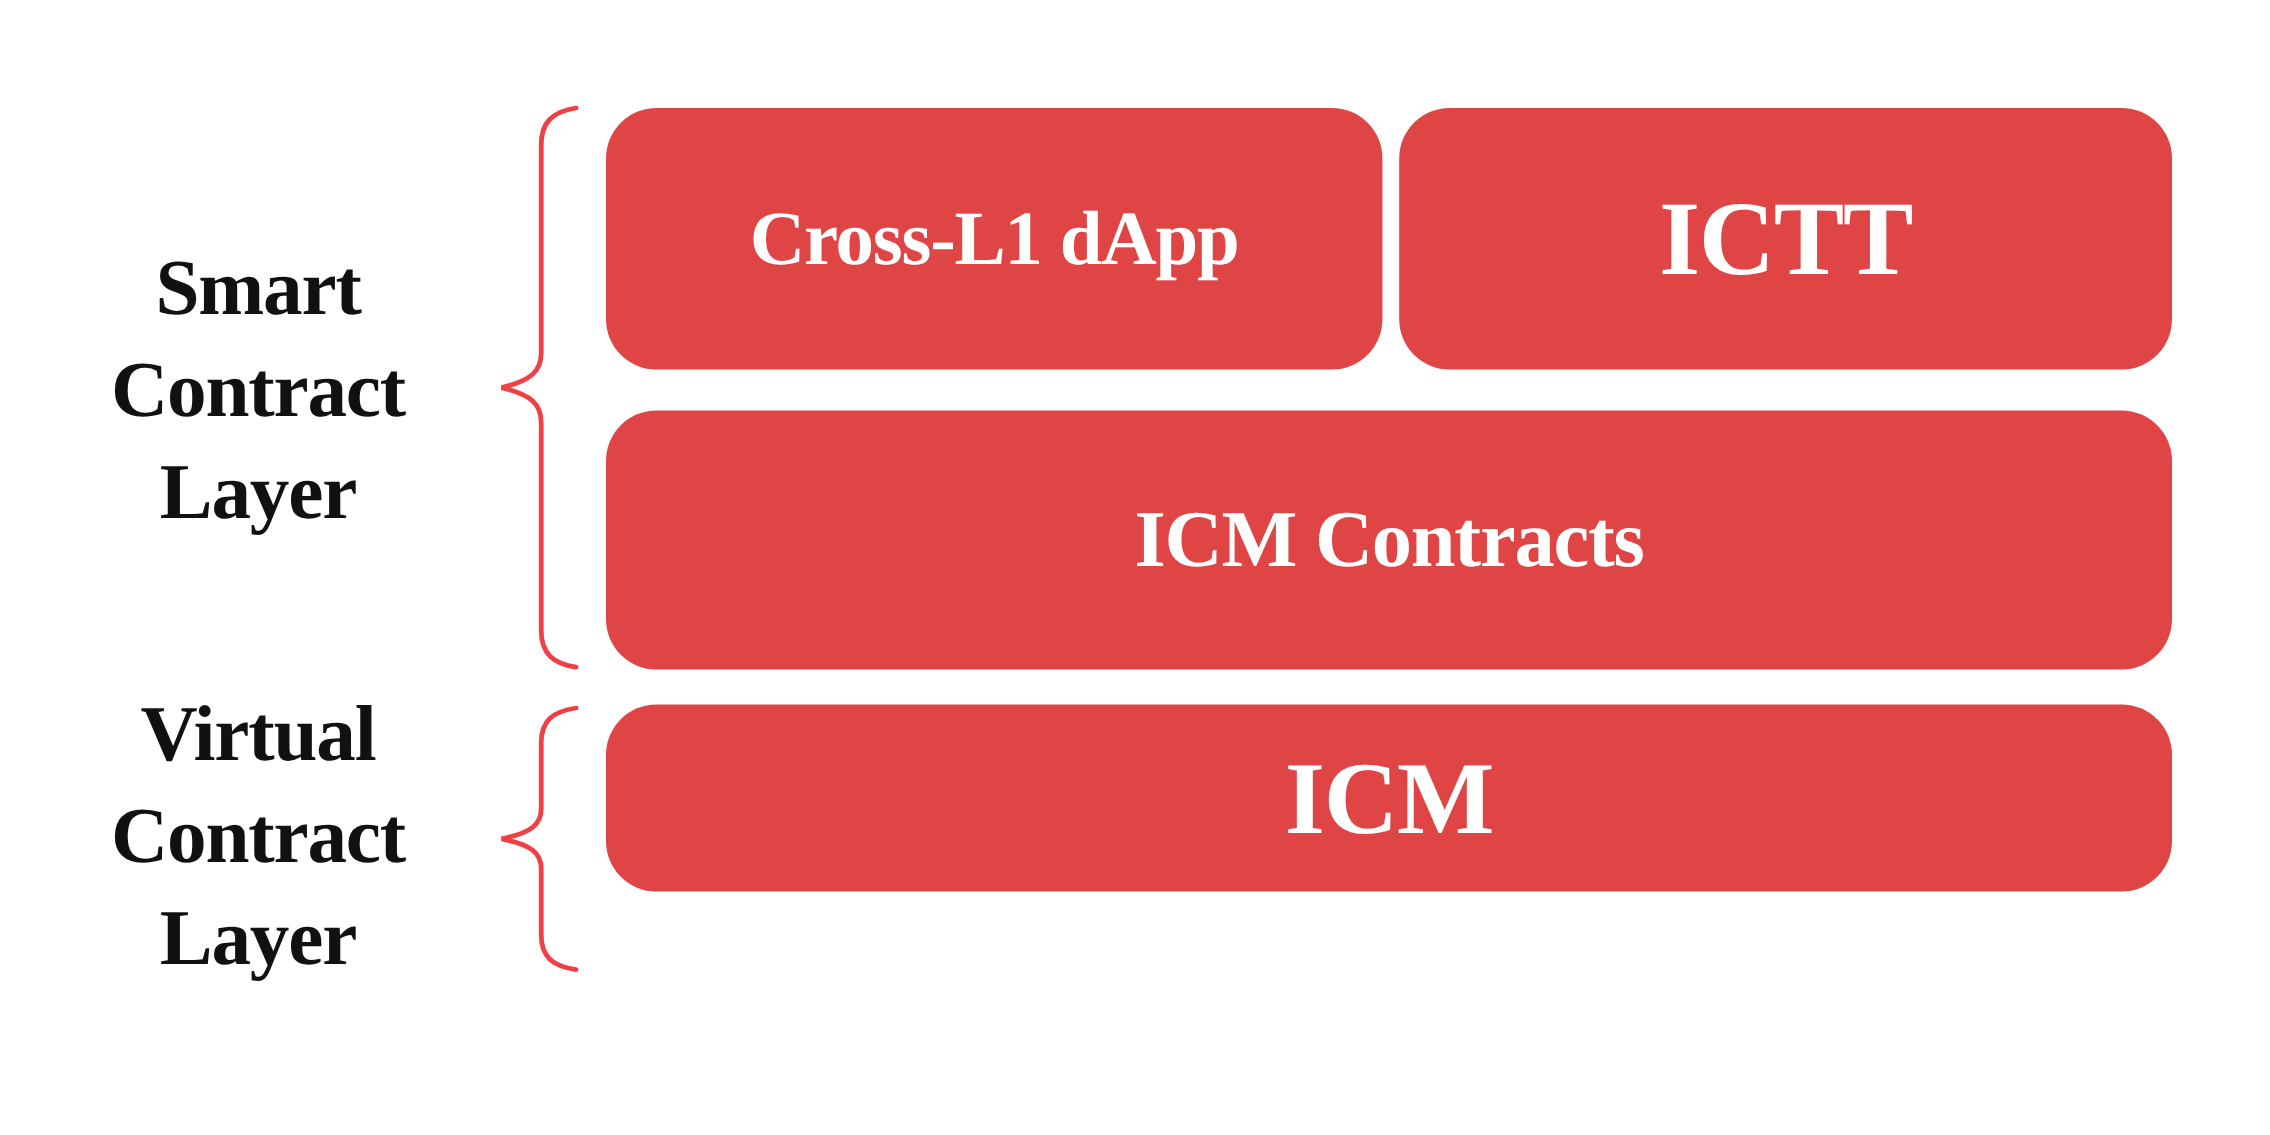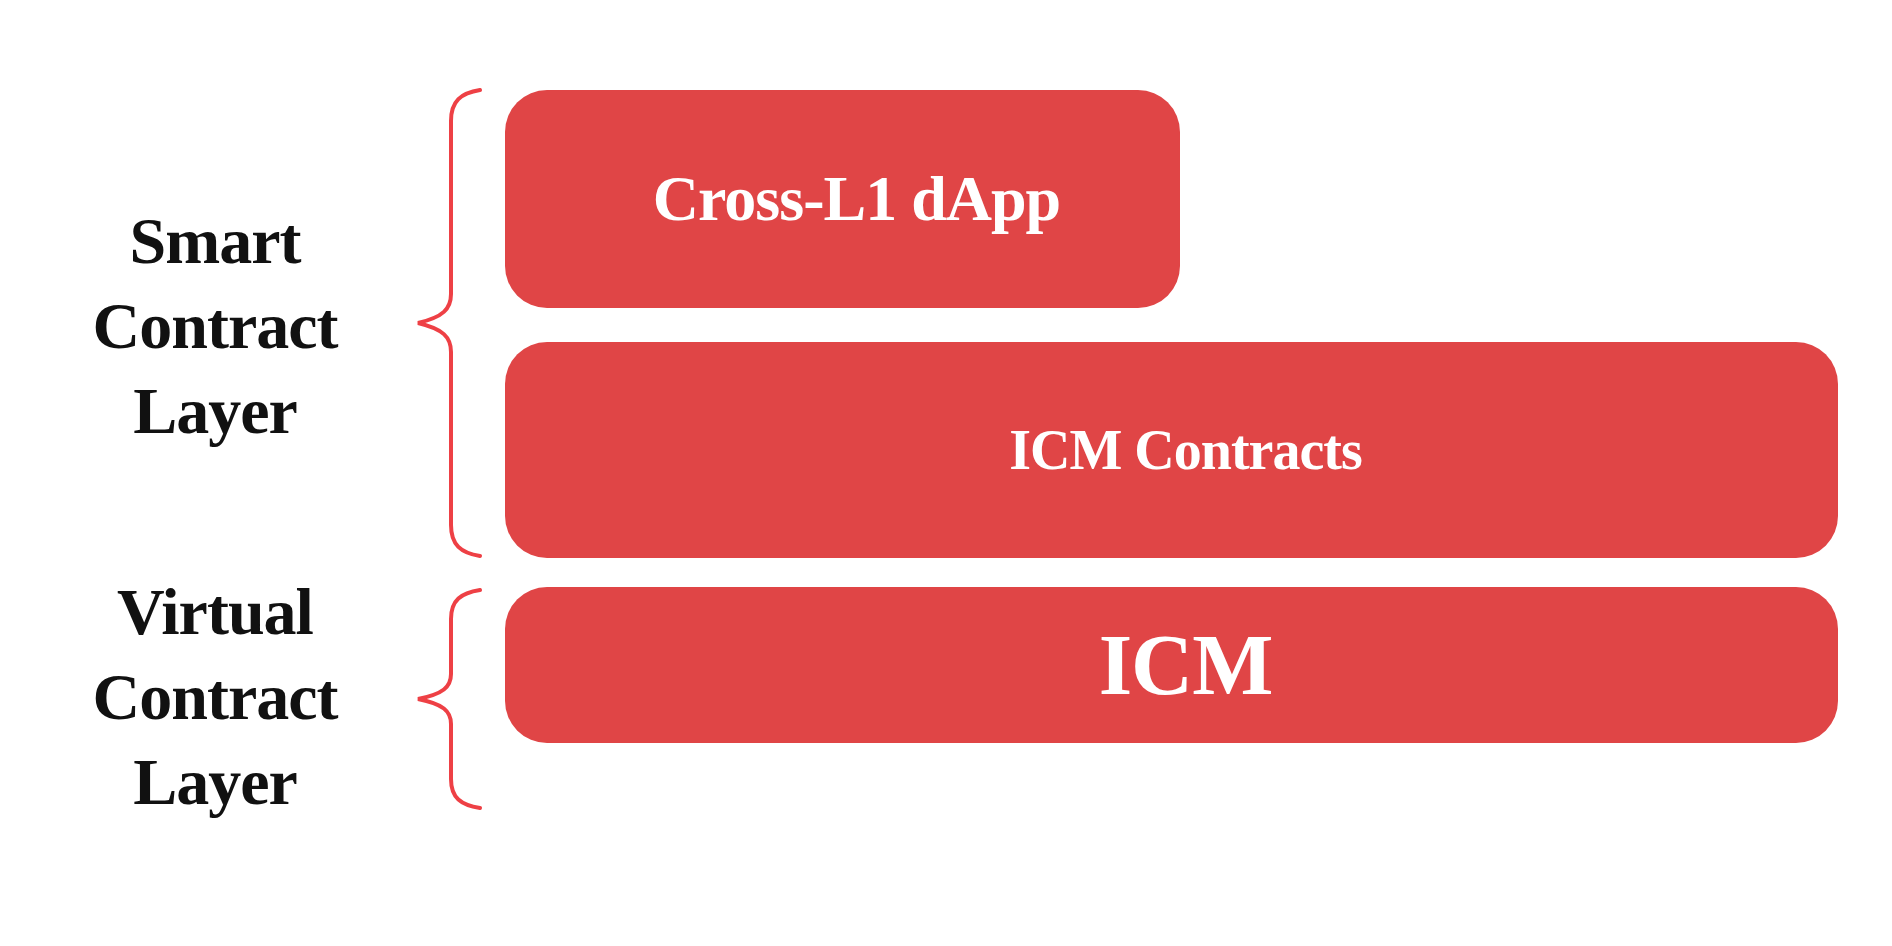--- a/index.html
+++ b/index.html
@@ -44,25 +44,24 @@
     position:absolute;
     background:var(--box-fill);
     border-radius:42px;
     display:flex;
     align-items:center;
     justify-content:center;
     color:var(--box-text);
     font-weight:700;
     letter-spacing:-1px;
     text-align:center;
-    padding-left:28px;
   }
   #box-cross{left:505px;top:90px;width:647px;height:218px;font-size:64px;}
   #box-ictt{left:1166px;top:90px;width:644px;height:218px;font-size:88px;}
-  #box-icm-contracts{left:505px;top:342px;width:1305px;height:216px;font-size:56px;}
+  #box-icm-contracts{left:505px;top:342px;width:1305px;height:216px;font-size:67px;}
   #box-icm{left:505px;top:587px;width:1305px;height:156px;font-size:86px;}
 </style>
 </head>
 <body>
 
 <div id="canvas">
 
   <div class="layer-label" id="label-smart">Smart
 Contract
 Layer</div>
@@ -76,20 +75,23 @@
   </svg>
 
   <svg class="brace" id="brace-vm" width="70" height="222" viewBox="0 0 70 222">
     <path d="M 66 2 C 47 5, 37 12, 37 31 L 37 86 C 37 99, 29 106, 4 111 C 29 116, 37 123, 37 136 L 37 191 C 37 210, 47 217, 66 220"></path>
   </svg>
 
   <div class="box" id="box-cross">
     <span>Cross-L1 dApp</span>
   </div>
 
+  <div class="box" id="box-ictt">
+    <span>ICTT</span>
+  </div>
 
   <div class="box" id="box-icm-contracts">
     <span>ICM Contracts</span>
   </div>
 
   <div class="box" id="box-icm">
     <span>ICM</span>
   </div>
 
 </div>

